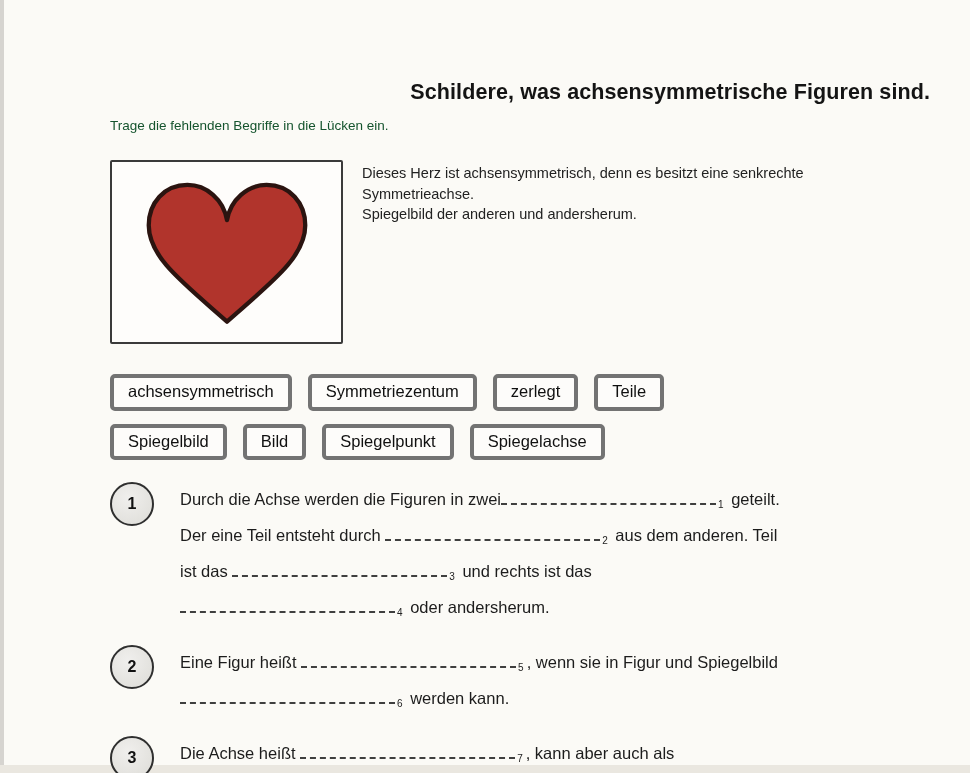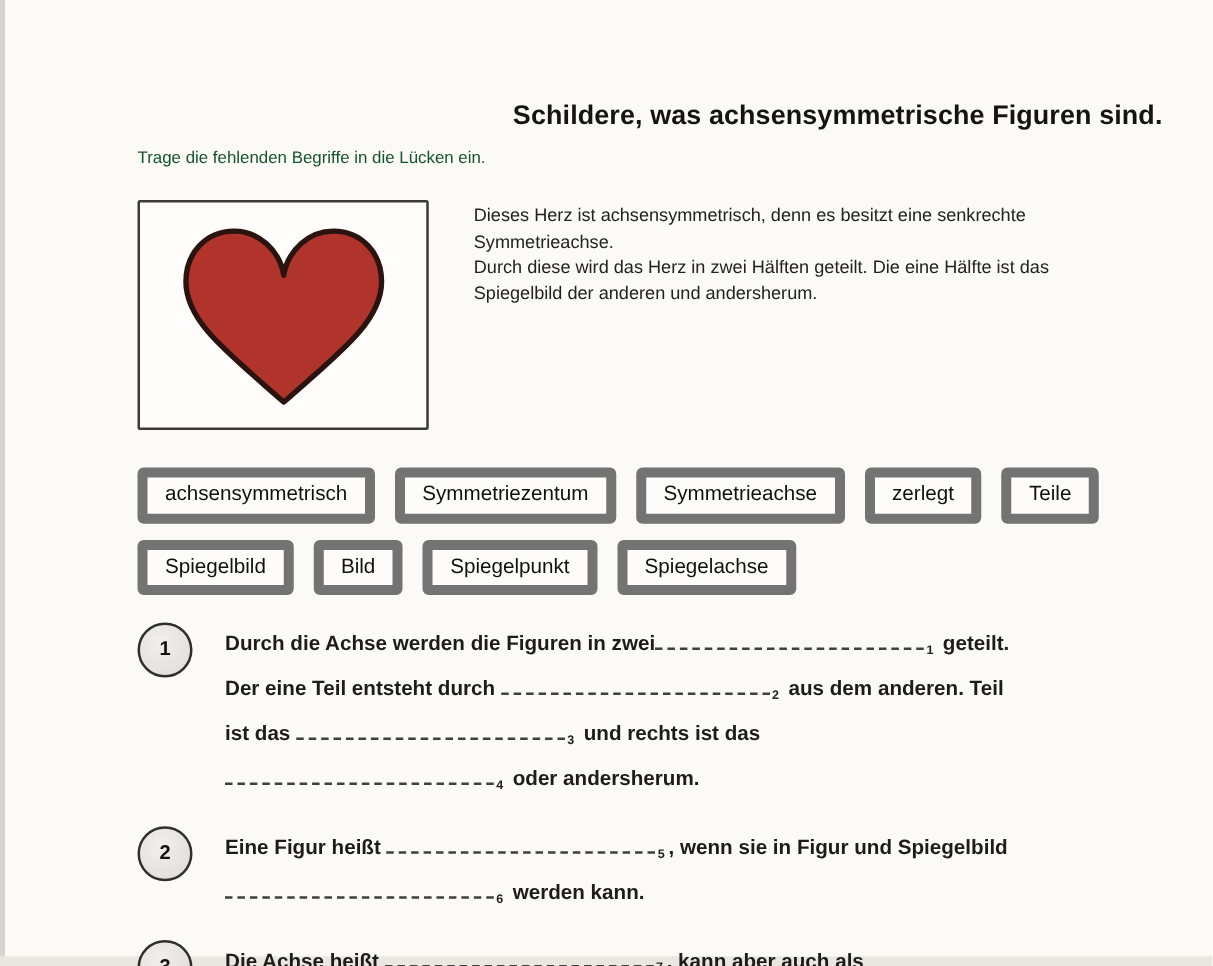--- a/index.html
+++ b/index.html
@@ -33,47 +33,47 @@
   }
   .example-row { display: flex; margin-top: 27px; }
   .heart-frame {
     width: 229px; height: 180px;
     background: #fefdfb;
     border: 2px solid #3a3a3a; border-radius: 2px;
     display: flex; align-items: center; justify-content: center;
     flex: 0 0 auto;
   }
   .example-desc {
-    margin-left: 36px; font-size: 14.5px; line-height: 20.5px;
+    margin-left: 19px; font-size: 14.5px; line-height: 20.5px;
     padding-top: 3px; color: #222;
   }
   .word-bank { margin-top: 30px; }
   .bank-row { display: flex; gap: 16px; margin-bottom: 13px; }
   .chip {
     font-family: "Liberation Sans", sans-serif;
     font-size: 16.5px; color: #101010;
     background: #fdfcfa;
-    border: 8px solid #737373; border-radius: 5px;
+    border: 4px solid #737373; border-radius: 5px;
     padding: 3px 14px 5px;
     line-height: 1.25; cursor: pointer;
   }
   .questions { margin-top: 24px; }
   .question { display: flex; margin-bottom: 19px; }
   .badge {
     width: 40px; height: 40px; border-radius: 50%;
     border: 2px solid #2f2f2f;
     background: radial-gradient(circle at 40% 35%, #f0efed, #dddcd7);
     display: flex; align-items: center; justify-content: center;
     font-weight: bold; font-size: 16px; color: #111;
     flex: 0 0 auto; margin-top: -2px;
   }
   .q-body {
     margin-left: 26px; font-size: 16.5px; line-height: 31px; flex: 1;
   }
-  .q-line { white-space: nowrap; font-weight: bold; }
+  .q-line { white-space: nowrap; }
   .blank {
     display: inline-block; width: 215px; height: 14px;
     border-bottom: 2px dashed #3f3f3f;
     cursor: pointer;
   }
   .blank-num {
     font-size: 10px; vertical-align: -3px; margin: 0 3px 0 2px; color: #222;
   }
 </style>
 </head>
@@ -89,30 +89,28 @@
 
   <div class="example-row">
     <div class="heart-frame">
       <svg width="172" height="158" viewBox="0 0 200 182" aria-hidden="true">
         <path id="heart-path" d="M100 54 C 96 30, 76 13, 54 13 C 27 13, 9 34, 9 60 C 9 97, 48 126, 100 172 C 152 126, 191 97, 191 60 C 191 34, 173 13, 146 13 C 124 13, 104 30, 100 54 Z" fill="#b1342c" stroke="#2b1410" stroke-width="5" stroke-linejoin="round"></path>
       </svg>
     </div>
     <div class="example-desc">
         <div>Dieses Herz ist achsensymmetrisch, denn es besitzt eine senkrechte</div>
         <div>Symmetrieachse.</div>
-        <div>Durch diese wird das Herz in zwei Hälften geteilt. Die eine Hälfte ist das</div>
         <div>Spiegelbild der anderen und andersherum.</div>
       </div>
   </div>
 
   <div class="word-bank">
       <div class="bank-row">
         <button class="chip">achsensymmetrisch</button>
         <button class="chip">Symmetriezentum</button>
-        <button class="chip">Symmetrieachse</button>
         <button class="chip">zerlegt</button>
         <button class="chip">Teile</button>
       </div>
       <div class="bank-row">
         <button class="chip">Spiegelbild</button>
         <button class="chip">Bild</button>
         <button class="chip">Spiegelpunkt</button>
         <button class="chip">Spiegelachse</button>
       </div>
     </div>

